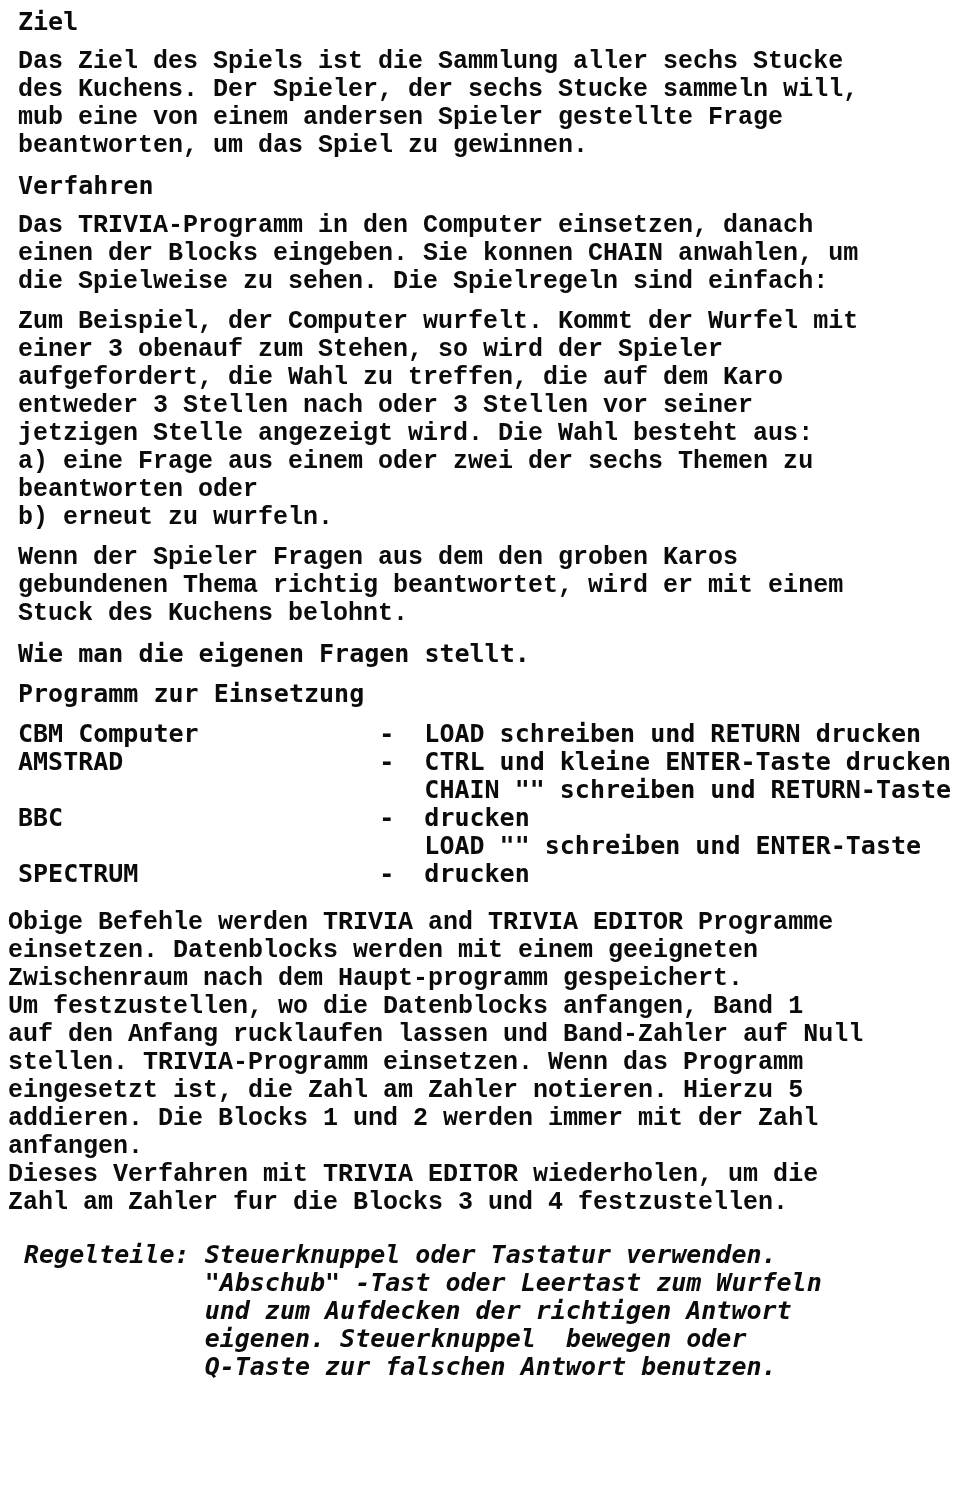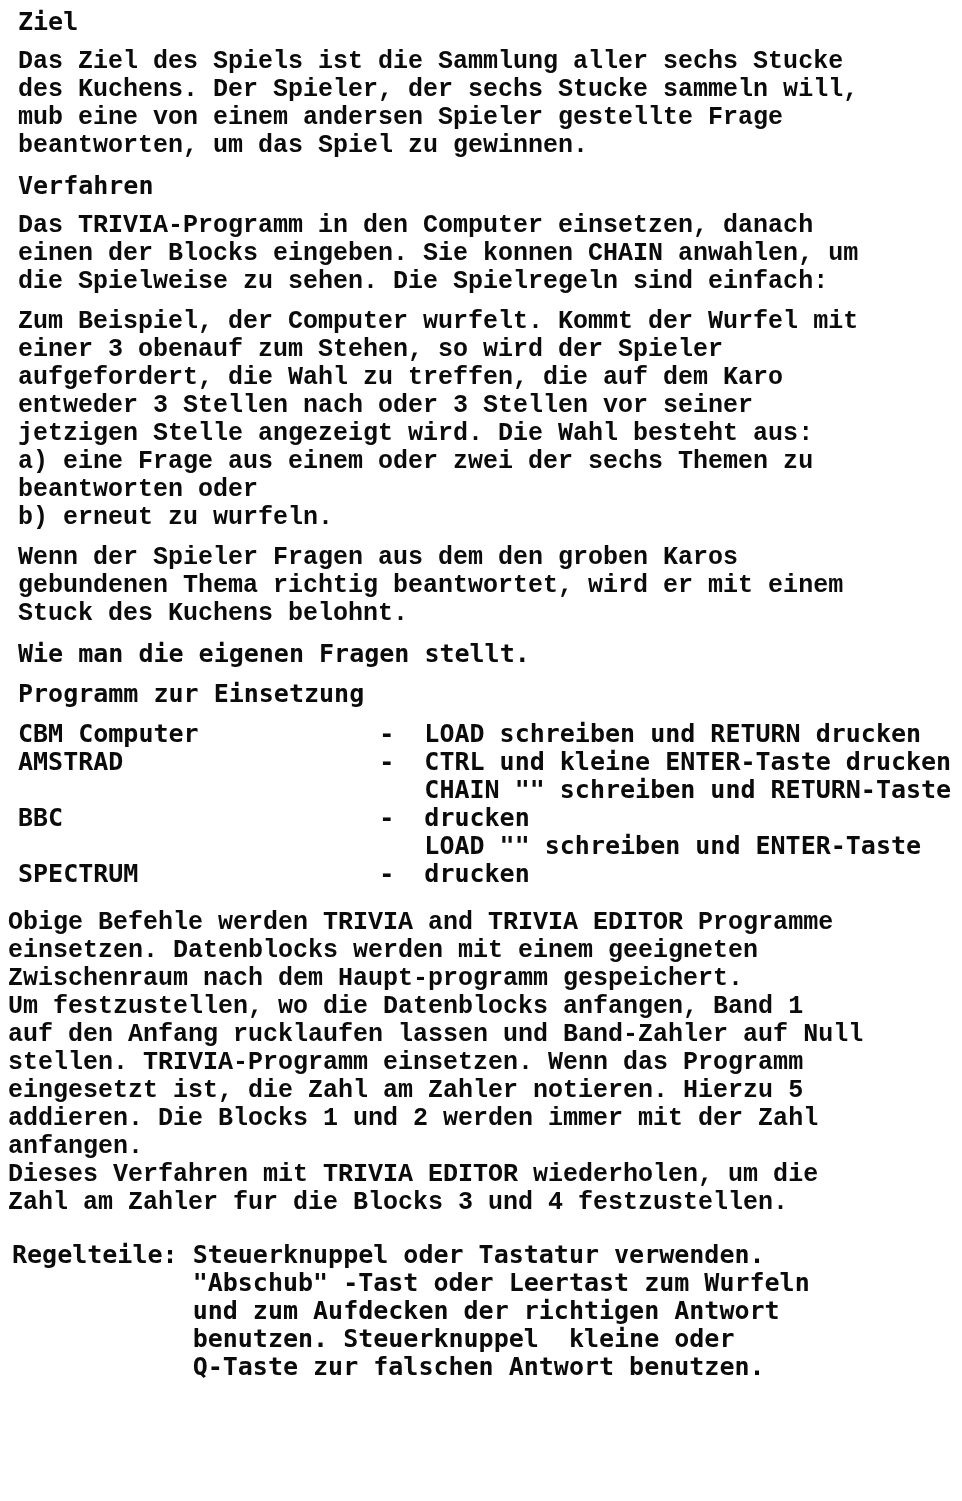--- a/index.html
+++ b/index.html
@@ -55,21 +55,22 @@
     flex: 0 0 auto;
     white-space: pre;
   }
   .usage-instruction {
     width: 36ch;
     flex: 0 0 auto;
   }
   
   .regelteile {
     display: flex;
-    margin: 24px 0 0 12px;
+    margin: 24px 0 0 24px;
+    font-style: italic;
   }
   .regelteile-label {
     flex: 0 0 auto;
     white-space: pre;
   }
   .regelteile-text {
     flex: 0 0 auto;
     white-space: pre-wrap;
     margin-left: 1ch;
   }
@@ -143,17 +144,17 @@
 addieren. Die Blocks 1 und 2 werden immer mit der Zahl
 anfangen.
 Dieses Verfahren mit TRIVIA EDITOR wiederholen, um die
 Zahl am Zahler fur die Blocks 3 und 4 festzustellen.</div>
 
   <div class="regelteile">
     <div class="regelteile-label">Regelteile:</div>
     <div class="regelteile-text">Steuerknuppel oder Tastatur verwenden.
 "Abschub" -Tast oder Leertast zum Wurfeln
 und zum Aufdecken der richtigen Antwort
-benutzen. Steuerknuppel  kleine oder
+eigenen. Steuerknuppel  bewegen oder
 Q-Taste zur falschen Antwort benutzen.</div>
   </div>
 
 </div>
 
 </body></html>

